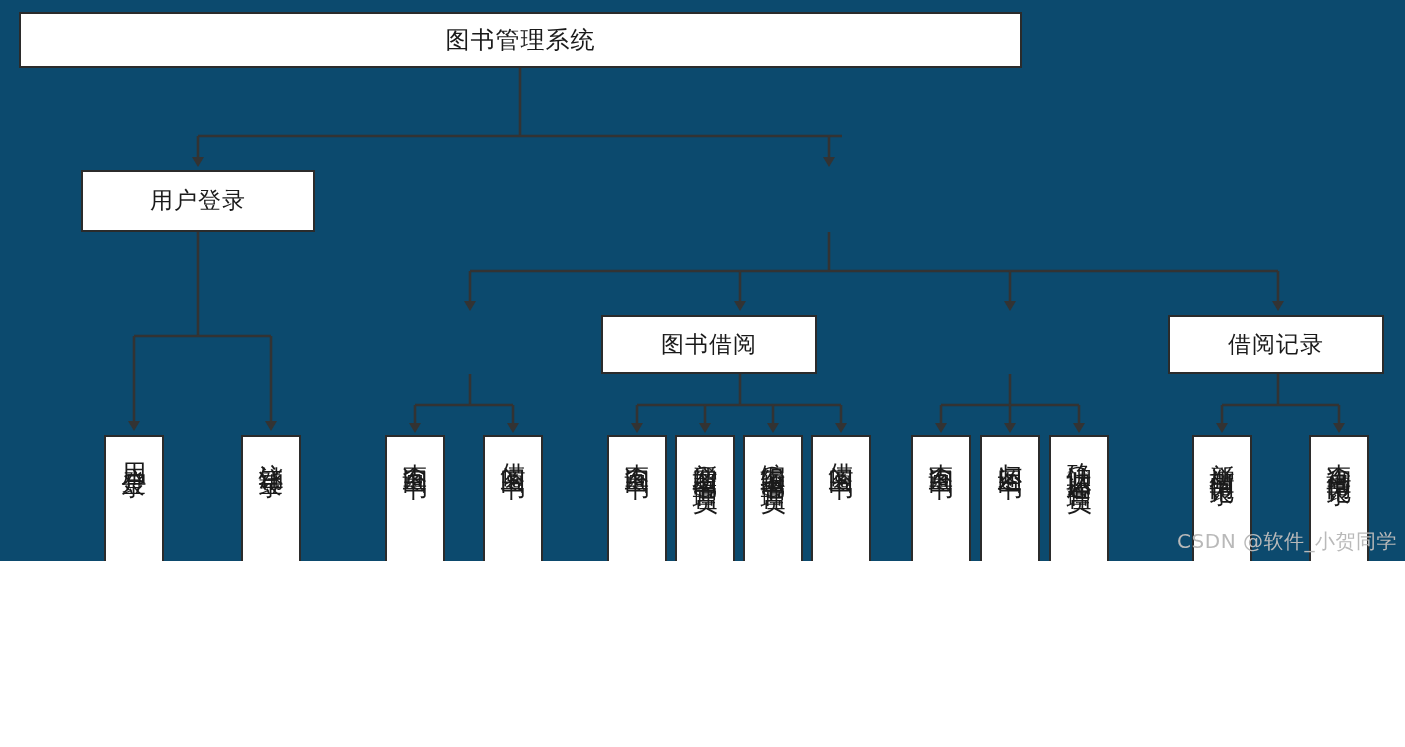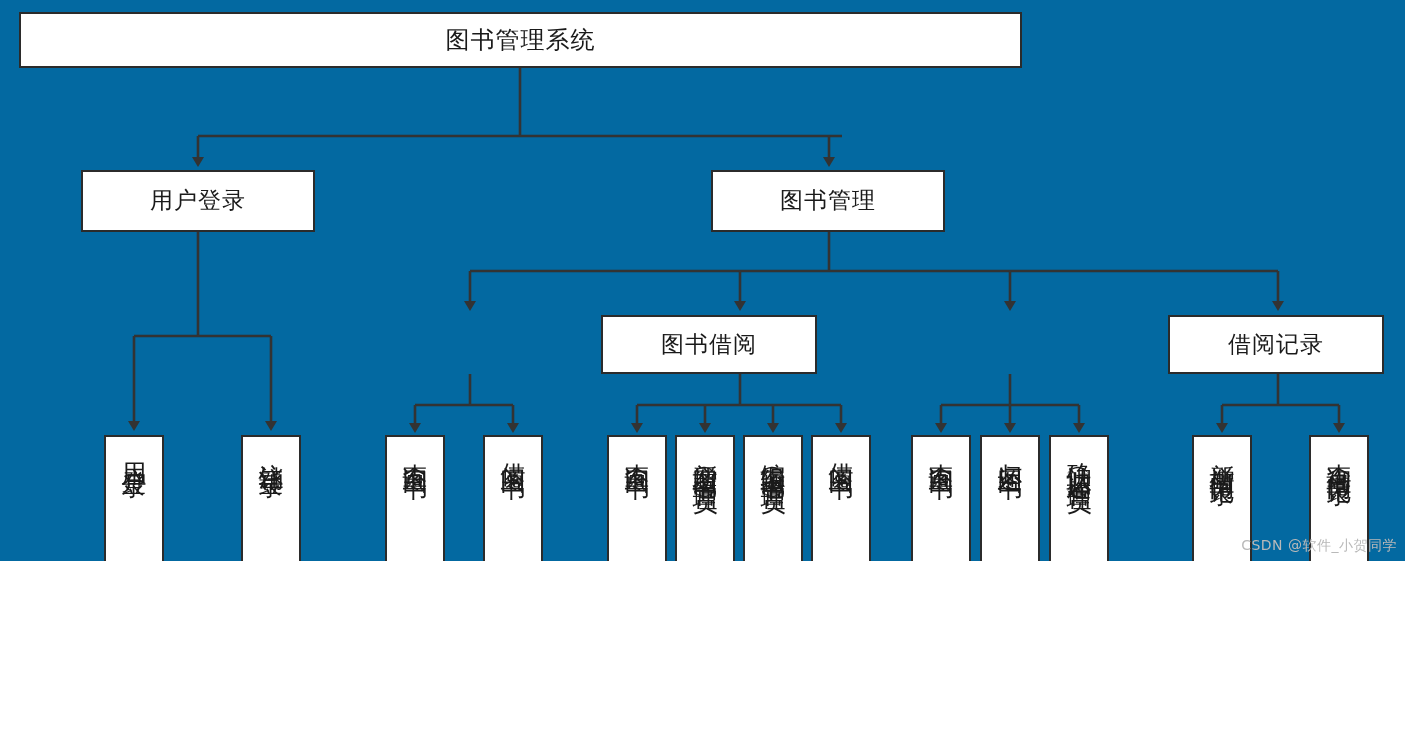--- a/index.html
+++ b/index.html
@@ -8,21 +8,21 @@
     padding: 0;
     background: #ffffff;
   }
   body {
     font-family: "DejaVu Sans", "Liberation Sans", sans-serif;
   }
   #diagram-root {
     position: relative;
     width: 1405px;
     height: 561px;
-    background: #0369a1;
+    background: #0c4a6e;
     overflow: hidden;
   }
   #diagram-svg {
     position: absolute;
     left: 0;
     top: 0;
     width: 1405px;
     height: 747px;
   }
   .node {
@@ -59,21 +59,21 @@
     writing-mode: vertical-rl;
     text-orientation: upright;
     font-size: 25px;
     letter-spacing: 4px;
     line-height: 1;
   }
   #watermark {
     position: absolute;
     right: 8px;
     bottom: 6px;
-    font-size: 14px;
+    font-size: 20px;
     color: #b9b9b9;
     letter-spacing: 0.5px;
     user-select: none;
     white-space: nowrap;
   }
 </style>
 </head>
 <body>
 
 <div id="diagram-root">
@@ -128,23 +128,20 @@
     </g>
   </svg>
 
   <div class="node horizontal root" style="left:19px; top:12px; width:1003px; height:56px;">
     <span class="node-label">图书管理系统</span>
   </div>
 
   <div class="node horizontal" style="left:81px; top:170px; width:234px; height:62px;">
     <span class="node-label">用户登录</span>
   </div>
-  <div class="node horizontal" style="left:711px; top:170px; width:234px; height:62px;">
-    <span class="node-label">图书管理</span>
-  </div>
 
   <div class="node horizontal" style="left:601px; top:315px; width:216px; height:59px;">
     <span class="node-label">图书借阅</span>
   </div>
   <div class="node horizontal" style="left:1168px; top:315px; width:216px; height:59px;">
     <span class="node-label">借阅记录</span>
   </div>
 
   <div class="node vertical" style="left:104px; top:435px; width:60px; height:298px;">
     <span class="node-label">用户登录</span>

